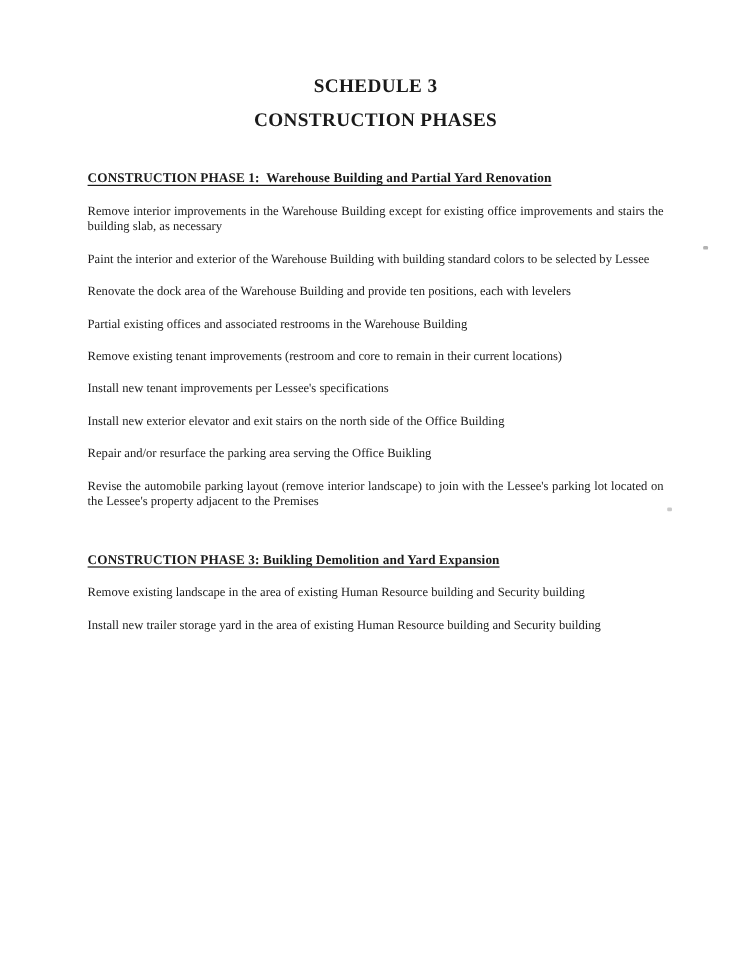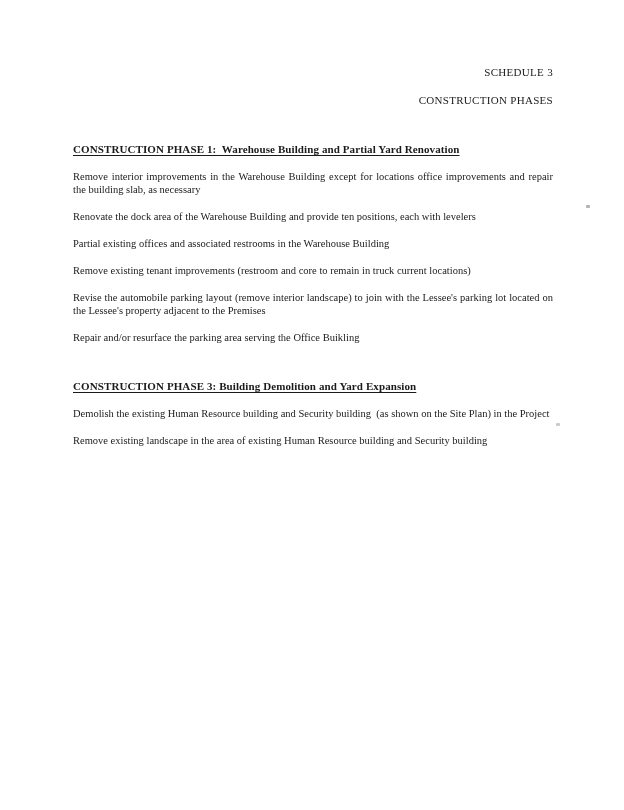--- a/index.html
+++ b/index.html
@@ -16,23 +16,23 @@
     font-family: "Liberation Serif", "DejaVu Serif", serif;
     font-size: 10.5px;
     line-height: 13px;
     color: #1a1a1a;
     filter: blur(0.2px);
   }
   .content {
     padding: 66px 71px 0 73px; 
   }
   .doc-title, .doc-subtitle {
-    text-align: right;
-    font-weight: normal;
-    font-size: 11px;
+    text-align: center;
+    font-weight: bold;
+    font-size: 16px;
     line-height: 13px;
     letter-spacing: 0.3px;
   }
   .doc-title   { margin: 0 0 15px 0; }
   .doc-subtitle{ margin: 12px 0 28px 0; }
   .phase-heading {
     font-weight: bold;
     font-size: 11px;
     line-height: 13px;
     margin: 36px 0 14px 0;
@@ -56,34 +56,37 @@
 <body>
 
 <div class="page">
   <div class="content">
 
     <div class="doc-title">SCHEDULE 3</div>
     <div class="doc-subtitle">CONSTRUCTION PHASES</div>
 
     <section>
       <div class="phase-heading">CONSTRUCTION PHASE 1:&nbsp; Warehouse Building and Partial Yard Renovation</div>
-      <p class="doc-paragraph">Remove interior improvements in the Warehouse Building except for locations office improvements and repair the building slab, as necessary</p>
+      <p class="doc-paragraph">Remove interior improvements in the Warehouse Building except for existing office improvements and stairs the building slab, as necessary</p>
+      <p class="doc-paragraph">Paint the interior and exterior of the Warehouse Building with building standard colors to be selected by Lessee</p>
       <p class="doc-paragraph">Renovate the dock area of the Warehouse Building and provide ten positions, each with levelers</p>
       <p class="doc-paragraph">Partial existing offices and associated restrooms in the Warehouse Building</p>
     </section>
 
     <section>
-      <p class="doc-paragraph">Remove existing tenant improvements (restroom and core to remain in truck current locations)</p>
+      <p class="doc-paragraph">Remove existing tenant improvements (restroom and core to remain in their current locations)</p>
+      <p class="doc-paragraph">Install new tenant improvements per Lessee's specifications</p>
+      <p class="doc-paragraph">Install new exterior elevator and exit stairs on the north side of the Office Building</p>
+      <p class="doc-paragraph">Repair and/or resurface the parking area serving the Office Buikling</p>
       <p class="doc-paragraph">Revise the automobile parking layout (remove interior landscape) to join with the Lessee's parking lot located on the Lessee's property adjacent to the Premises</p>
-      <p class="doc-paragraph">Repair and/or resurface the parking area serving the Office Buikling</p>
     </section>
 
     <section>
-      <div class="phase-heading">CONSTRUCTION PHASE 3: Building Demolition and Yard Expansion</div>
-      <p class="doc-paragraph">Demolish the existing Human Resource building and Security building&nbsp; (as shown on the Site Plan) in the Project</p>
+      <div class="phase-heading">CONSTRUCTION PHASE 3: Buikling Demolition and Yard Expansion</div>
       <p class="doc-paragraph">Remove existing landscape in the area of existing Human Resource building and Security building</p>
+      <p class="doc-paragraph">Install new trailer storage yard in the area of existing Human Resource building and Security building</p>
     </section>
 
   </div>
 
   <div class="scan-speck" id="speck-1"></div>
   <div class="scan-speck" id="speck-2"></div>
 </div>
 
 </body></html>

